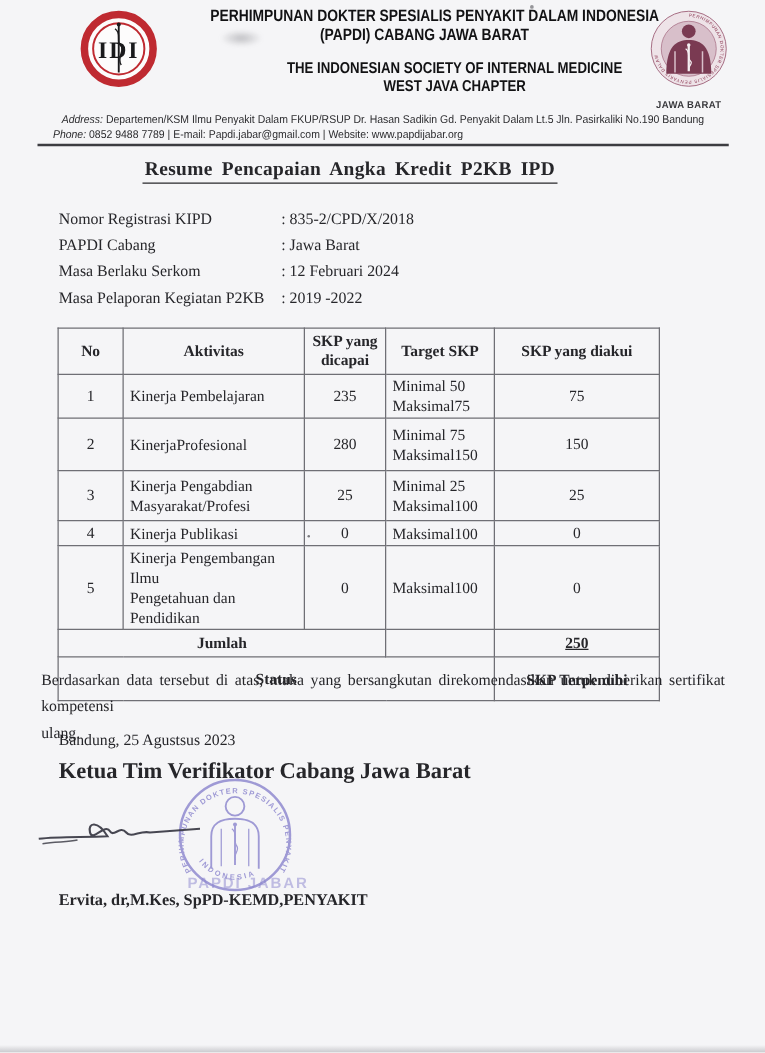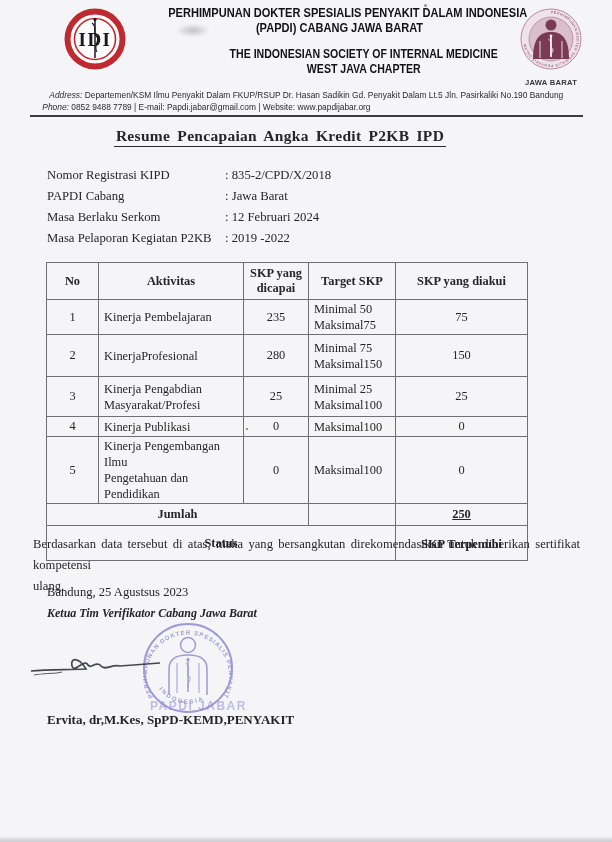--- a/index.html
+++ b/index.html
@@ -43,21 +43,21 @@
   tr.h-r3{height:40px;}    tr.h-r4{height:20px;}  tr.h-r5{height:38px;}
   tr.h-jml{height:22px;}   tr.h-sts{height:35px;}
   td.head{font-weight:bold;text-align:center;line-height:15px;}
   td.status-val{vertical-align:top;padding-top:4px;border-right:none;border-bottom:none;font-weight:bold;text-align:center;}
   .uline{text-decoration:underline;}
   div[data-bind]:empty,span[data-bind]:empty{display:none;}
   
   .closing{position:absolute;left:33px;top:534px;width:547px;font-size:12.6px;line-height:21px;}
   .closing .j{text-align:justify;text-align-last:justify;}
   .place-date{position:absolute;left:47px;top:585px;font-size:12.6px;}
-  .role{position:absolute;left:47px;top:606px;font-size:12px;font-weight:bold;font-style:italic;}
+  .role{position:absolute;left:47px;top:606px;font-size:18px;font-weight:bold;}
   .stamp{position:absolute;left:133px;top:615px;width:110px;height:110px;opacity:.8;}
   .stamp-footer{position:absolute;left:150px;top:699px;font-family:"Liberation Sans",sans-serif;
     font-size:12px;font-weight:bold;letter-spacing:1.5px;color:rgba(138,132,205,.5);}
   .sig{position:absolute;left:28px;top:638px;width:140px;height:50px;}
   .verifier-name{position:absolute;left:47px;top:712px;font-size:13px;font-weight:bold;z-index:3;}
   
   .smudge{position:absolute;left:176px;top:24px;width:34px;height:13px;border-radius:50%;
     background:radial-gradient(ellipse,rgba(100,100,106,.38),rgba(100,100,106,0) 70%);filter:blur(1.5px);}
   .speck1{position:absolute;left:424px;top:4px;width:3px;height:3px;border-radius:50%;background:#55555a;opacity:.6;}
   .speck2{position:absolute;left:246px;top:428px;width:2px;height:2px;border-radius:50%;background:#44444a;opacity:.7;}

